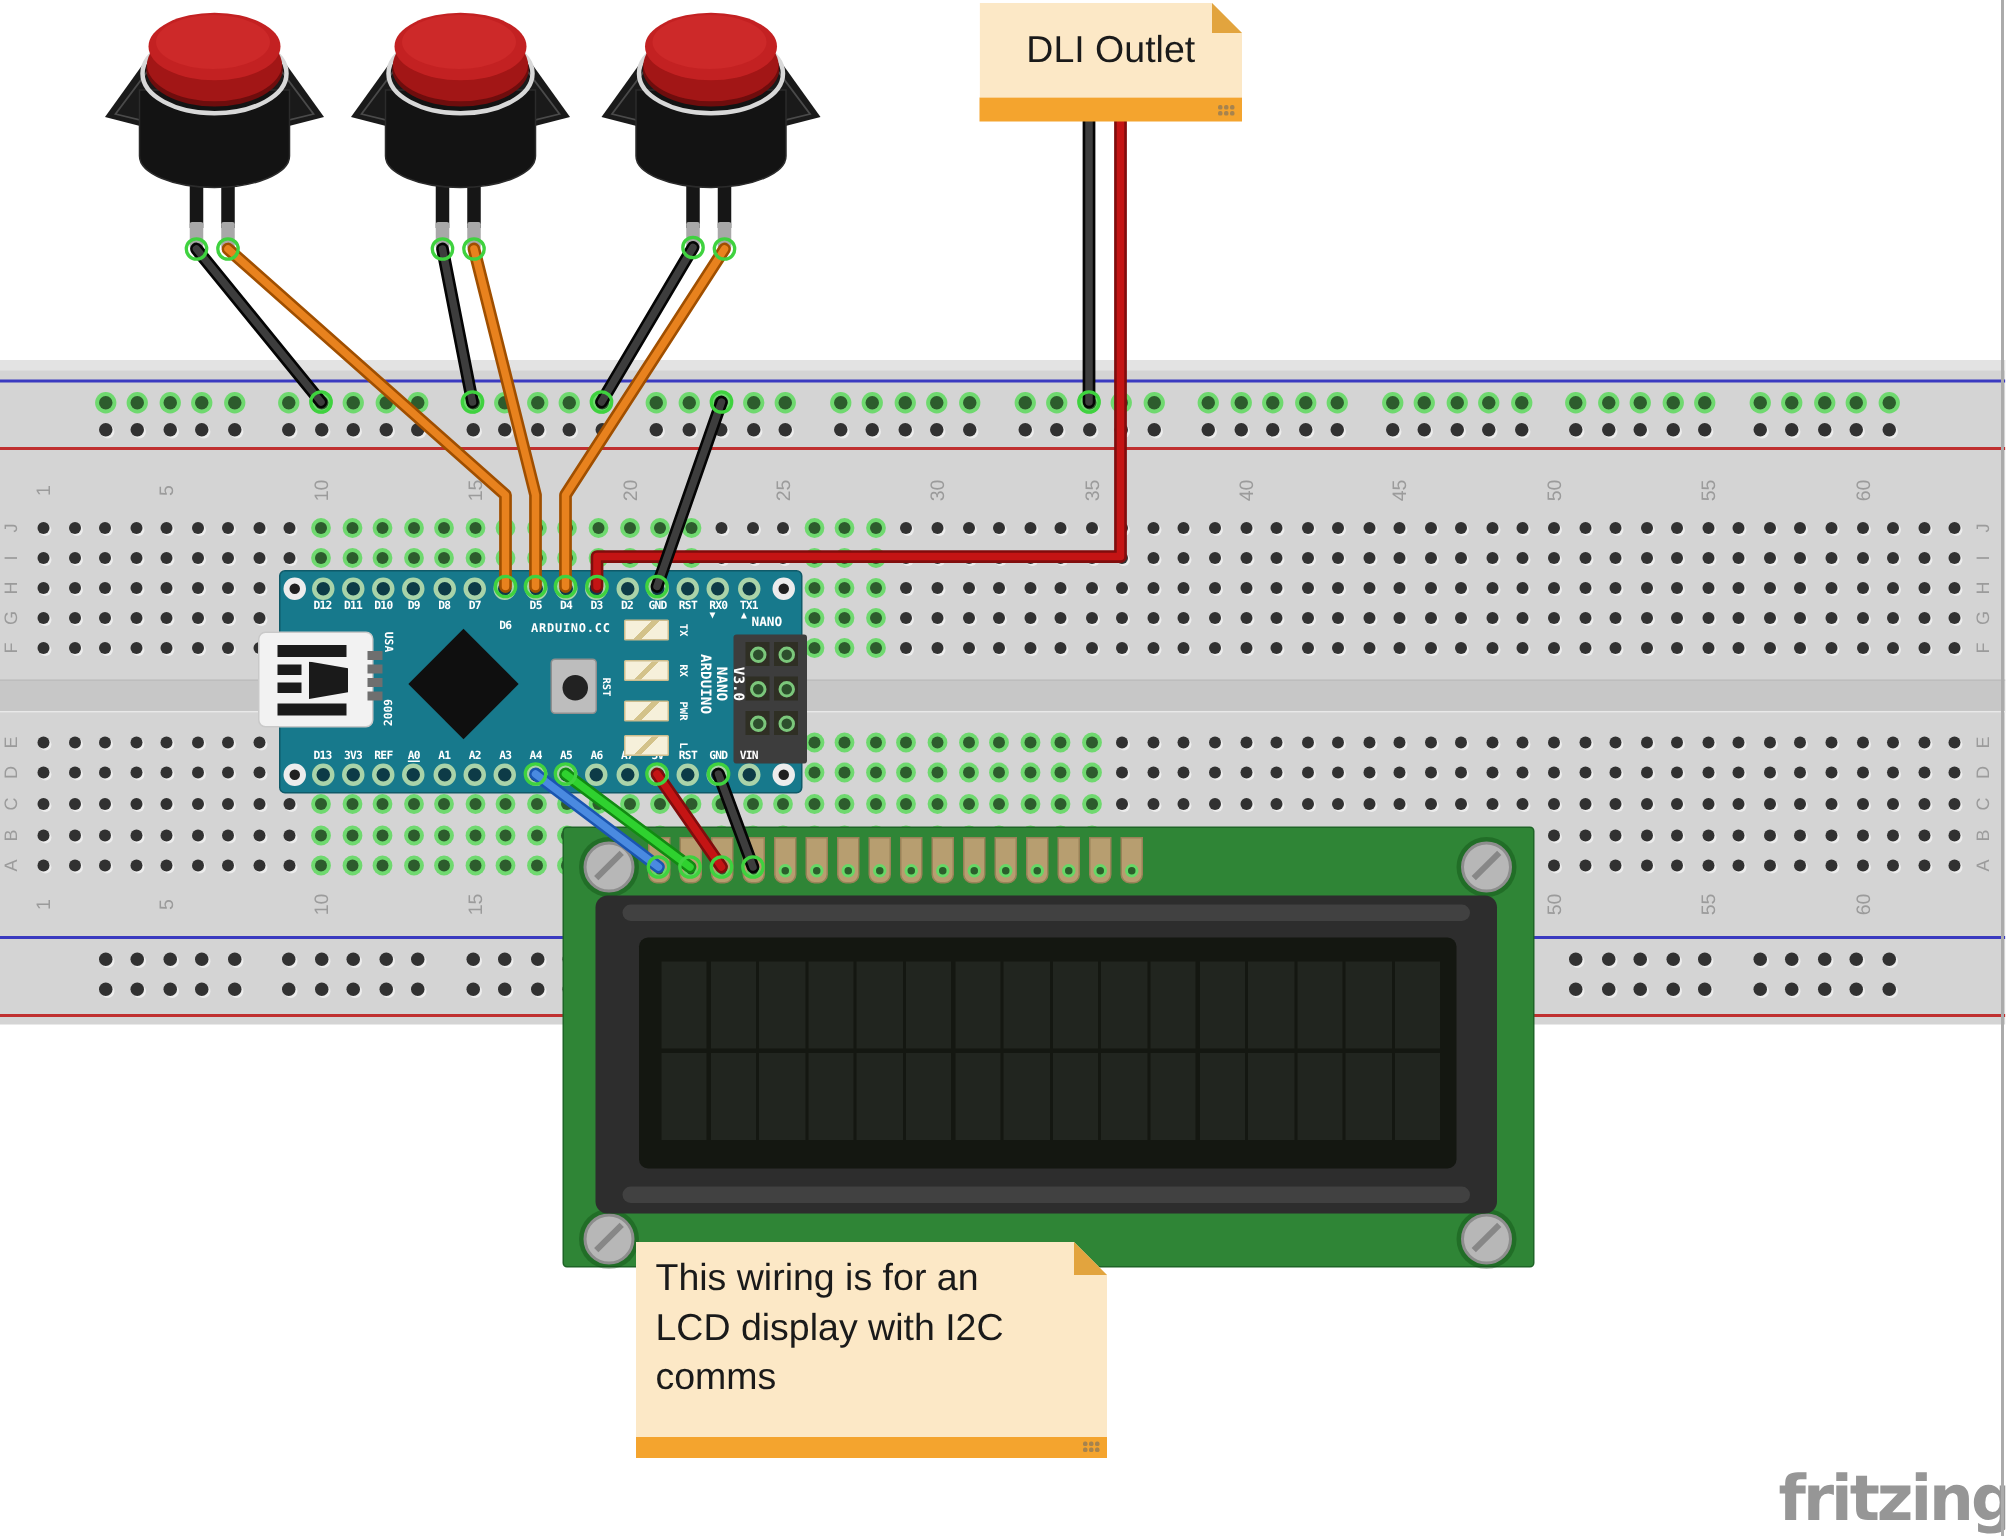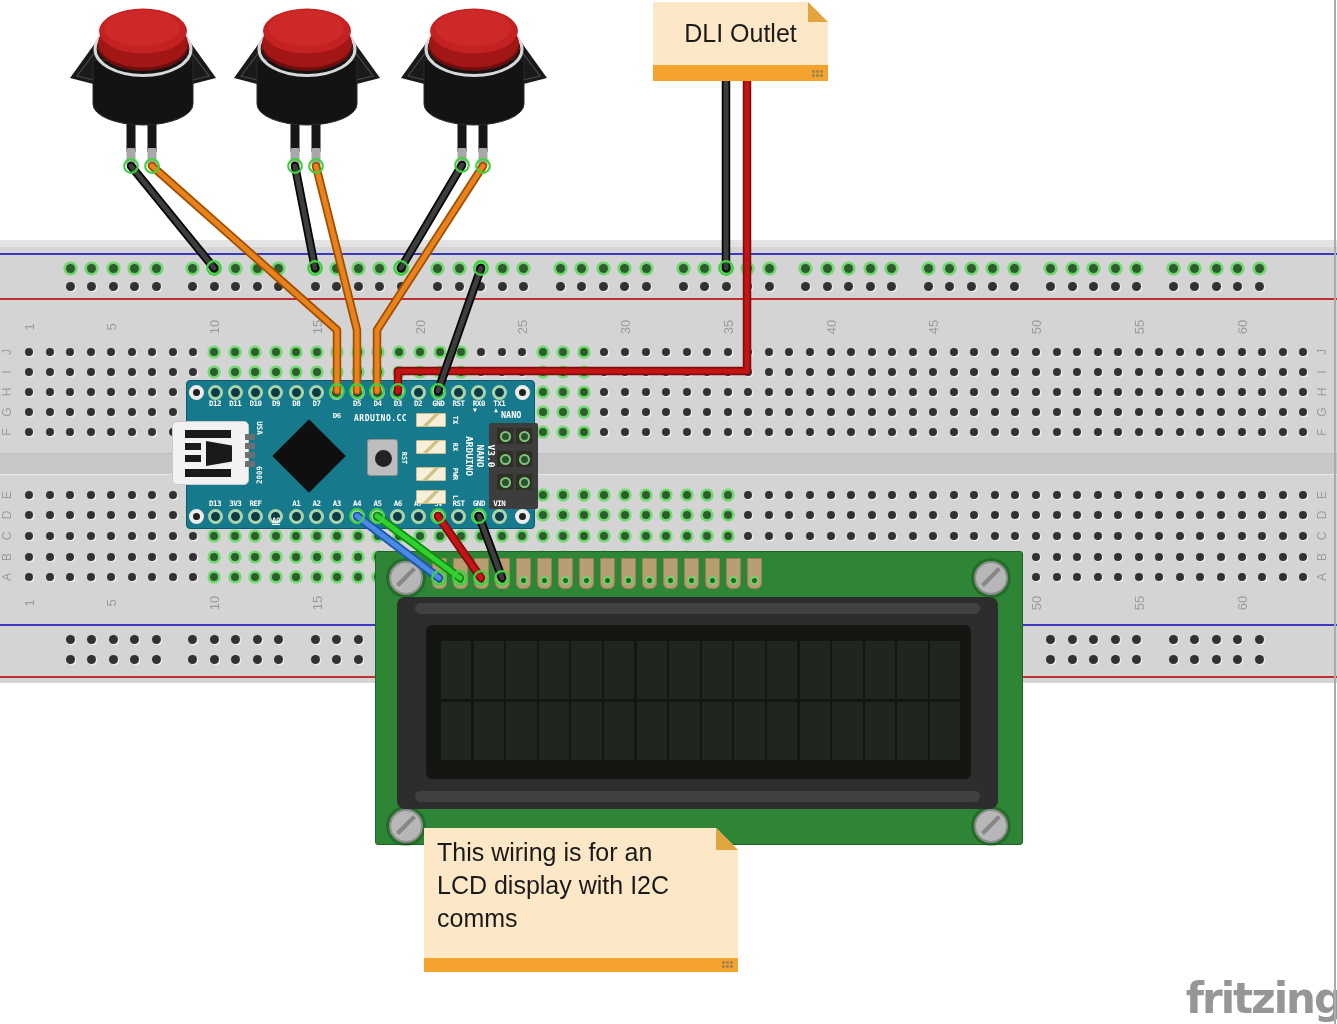--- a/index.html
+++ b/index.html
@@ -1024,21 +1024,21 @@
         <div class="apin-label" style="left: 224.3px; top: 399px;">D11</div>
         <div class="abs apin" style="left: 248.1px; top: 384.5px;"></div>
         <div class="apin-label" style="left: 244.6px; top: 399px;">D10</div>
         <div class="abs apin" style="left: 268.4px; top: 384.5px;"></div>
         <div class="apin-label" style="left: 264.9px; top: 399px;">D9</div>
         <div class="abs apin" style="left: 288.7px; top: 384.5px;"></div>
         <div class="apin-label" style="left: 285.2px; top: 399px;">D8</div>
         <div class="abs apin" style="left: 309px; top: 384.5px;"></div>
         <div class="apin-label" style="left: 305.5px; top: 399px;">D7</div>
         <div class="abs apin" style="left: 329.3px; top: 384.5px;"></div>
-        <div class="apin-label" style="left: 325.8px; top: 412px; font-family: Liberation Mono, monospace;">D6</div>
+        <div class="apin-label" style="left: 325.8px; top: 412px;">D6</div>
         <div class="abs apin" style="left: 349.6px; top: 384.5px;"></div>
         <div class="apin-label" style="left: 346.1px; top: 399px;">D5</div>
         <div class="abs apin" style="left: 369.9px; top: 384.5px;"></div>
         <div class="apin-label" style="left: 366.4px; top: 399px;">D4</div>
         <div class="abs apin" style="left: 390.2px; top: 384.5px;"></div>
         <div class="apin-label" style="left: 386.7px; top: 399px;">D3</div>
         <div class="abs apin" style="left: 410.5px; top: 384.5px;"></div>
         <div class="apin-label" style="left: 407px; top: 399px;">D2</div>
         <div class="abs apin" style="left: 430.8px; top: 384.5px;"></div>
         <div class="apin-label" style="left: 427.3px; top: 399px;">GND</div>
@@ -1048,21 +1048,21 @@
         <div class="apin-label" style="left: 467.9px; top: 399px;">RX0</div>
         <div class="abs apin" style="left: 491.7px; top: 384.5px;"></div>
         <div class="apin-label" style="left: 488.2px; top: 399px;">TX1</div>
         <div class="abs apin" style="left: 207.5px; top: 508.5px;"></div>
         <div class="apin-label" style="left: 204px; top: 499px;">D13</div>
         <div class="abs apin" style="left: 227.8px; top: 508.5px;"></div>
         <div class="apin-label" style="left: 224.3px; top: 499px;">3V3</div>
         <div class="abs apin" style="left: 248.1px; top: 508.5px;"></div>
         <div class="apin-label" style="left: 244.6px; top: 499px;">REF</div>
         <div class="abs apin" style="left: 268.4px; top: 508.5px;"></div>
-        <div class="apin-label" style="left: 264.9px; top: 516px; text-decoration: underline;">A0</div>
+        <div class="apin-label" style="left: 264.9px; top: 499px; text-decoration: underline;">A0</div>
         <div class="abs apin" style="left: 288.7px; top: 508.5px;"></div>
         <div class="apin-label" style="left: 285.2px; top: 499px;">A1</div>
         <div class="abs apin" style="left: 309px; top: 508.5px;"></div>
         <div class="apin-label" style="left: 305.5px; top: 499px;">A2</div>
         <div class="abs apin" style="left: 329.3px; top: 508.5px;"></div>
         <div class="apin-label" style="left: 325.8px; top: 499px;">A3</div>
         <div class="abs apin" style="left: 349.6px; top: 508.5px;"></div>
         <div class="apin-label" style="left: 346.1px; top: 499px;">A4</div>
         <div class="abs apin" style="left: 369.9px; top: 508.5px;"></div>
         <div class="apin-label" style="left: 366.4px; top: 499px;">A5</div>

